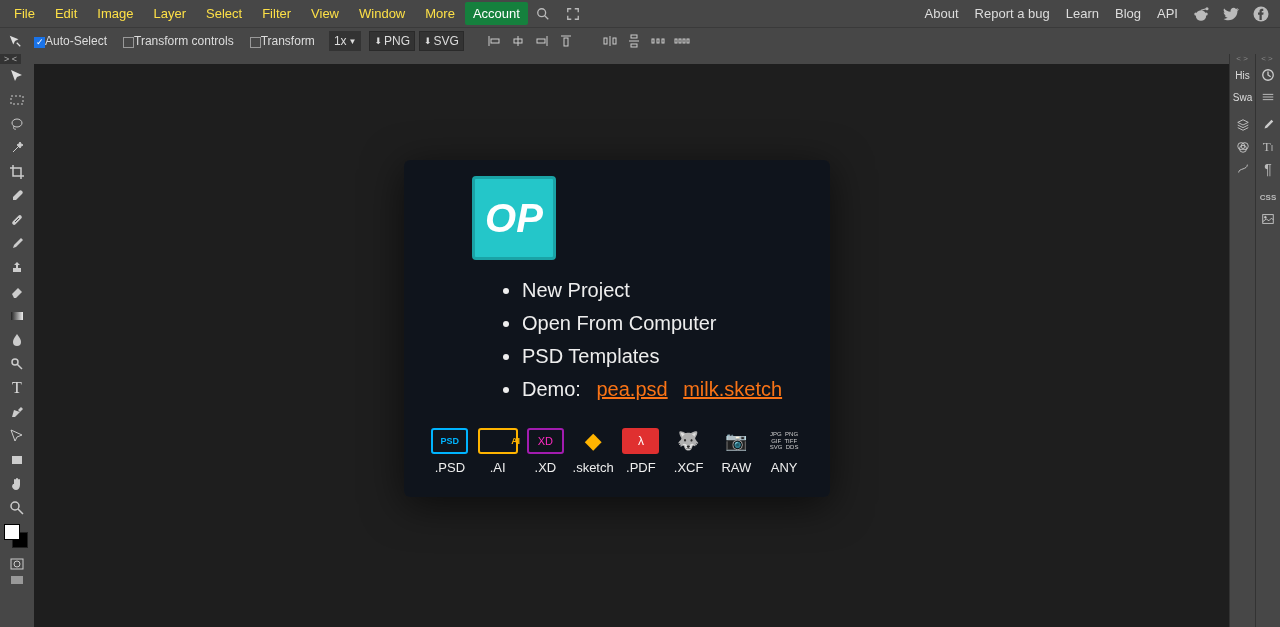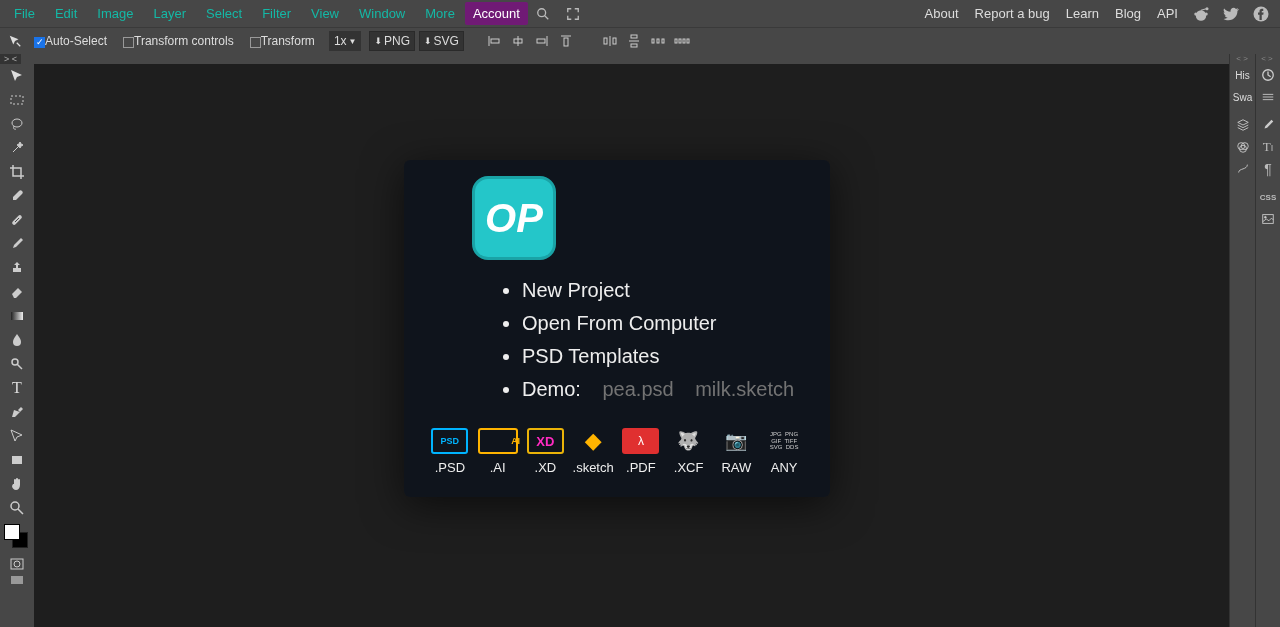--- a/index.html
+++ b/index.html
@@ -1,21 +1,21 @@
 <!DOCTYPE html>
 <html><head>
 <meta charset="utf-8">
 <style>
 * { margin: 0; padding: 0; box-sizing: border-box; font-family: Arial, sans-serif; }
 body { width: 1280px; height: 627px; background: #111; overflow: hidden; position: relative; }
 
 
 .menubar { height: 27px; background: #474747; display: flex; align-items: center; padding: 0 4px; font-size: 13px; }
-.menubar .menu-item { color: #14b8a6; padding: 5px 10px; cursor: pointer; }
-.menubar .menu-item.account { background: #701a75; color: #fff; border-radius: 2px; padding: 4px 8px; }
+.menubar .menu-item { color: #fde047; padding: 5px 10px; cursor: pointer; }
+.menubar .menu-item.account { background: #15803d; color: #fff; border-radius: 2px; padding: 4px 8px; }
 .menubar .spacer { flex: 1; }
 .menubar .right-link { color: #ddd; padding: 5px 8px; cursor: pointer; font-size: 13px; }
 .menubar .right-icon { color: #bbb; padding: 4px 6px; cursor: pointer; display:flex; align-items:center;}
 .menubar .left-icon { color: #bbb; padding: 4px 8px; cursor: pointer; display:flex; align-items:center;}
 
 
 .optionsbar { height: 27px; background: #474747; display: flex; align-items: center; padding: 0 6px; font-size: 12px; color: #ddd; border-top: 1px solid #3a3a3a; gap: 4px; }
 .optionsbar .toolicon { width: 18px; height: 18px; display:flex; align-items:center; justify-content:center; }
 .optionsbar .check-group { display: flex; align-items: flex-end; padding: 0 6px; }
 .optionsbar .checkbox { width: 11px; height: 11px; border: 1px solid #999; display:inline-block; }
@@ -46,35 +46,35 @@
 .right-col { width: 25px; display:flex; flex-direction:column; align-items:center; border-left:1px solid #333;}
 .right-col.second { width: 26px; }
 .right-col .tab { width:100%; height:22px; display:flex; align-items:center; justify-content:center; color:#bbb; cursor:pointer; font-size:10px; }
 .right-col .tab.text { font-size:10px; color:#ddd;}
 .right-col .sep { height:6px;}
 .rightbar .grab { position:absolute; top:0; left:0; right:0; height:8px; text-align:center; font-size:8px; color:#888;}
 
 
 .welcome { position: absolute; top: 160px; left: 404px; width: 426px; background: rgba(15,20,28,0.95); border-radius: 6px; padding: 16px 18px 22px; box-shadow: 0 8px 40px rgba(0,0,0,0.6); }
 .logo-row { display:flex; align-items:center; gap:14px; padding: 0 50px 14px; }
-.logo-badge { width: 84px; height: 84px; background:#24c6c9; border-radius:16px; border:3px solid #1aa3a6; display:flex; align-items:center; justify-content:center; font-weight:bold; font-size:40px; color:#fff; font-style:italic;}
+.logo-badge { width: 84px; height: 84px; background:#24c6c9; border-radius:4px; border:3px solid #1aa3a6; display:flex; align-items:center; justify-content:center; font-weight:bold; font-size:40px; color:#fff; font-style:italic;}
 .logo-text { display:flex; flex-direction:column; }
 .logo-text .l1 { font-size:30px; font-weight:bold; color:#1e90ff; }
 .logo-text .l2 { font-size:32px; font-weight:bold; display:flex; align-items:baseline;}
 .logo-text .l2 .pa { background:#ddd; color:#444; padding:0 4px;}
 .logo-text .l2 .pb { color:#1e90ff; border-bottom:2px solid #1e90ff; margin-left:2px;}
 .welcome ul { list-style: disc; padding-left: 100px; color:#eee; font-size:20px; line-height:1.65; }
 .welcome ul .demo-line { }
-.welcome ul .demo-link { color:#737373; margin-left:16px;}
+.welcome ul .demo-link { color:#f97316; margin-left:10px;text-decoration:underline;}
 .formats { display:flex; justify-content:space-between; margin-top:22px; padding: 0 4px;}
 .fmt { display:flex; flex-direction:column; align-items:center; width:50px; color:#eee; font-size:13px;}
 .fmt .icon { width:37px; height:26px; margin-bottom:6px; display:flex; align-items:center; justify-content:center; border-radius:3px; }
 .fmt .psd { border:2px solid #00b4ff; color:#00b4ff; font-size:9px; font-weight:bold;}
 .fmt .ai  { border:2px solid #ffb400; color:#ffb400; font-size:9px; font-weight:bold;padding-left:36px;}
-.fmt .xd  { border:2px solid #eab308; color:#ff2bc2; font-size:13px; font-weight:bold;}
+.fmt .xd  { border:2px solid #a21caf; color:#ff2bc2; font-size:11px; font-weight:normal;}
 .fmt .sk  { color:#ffb400; font-size:22px;}
 .fmt .pdf { background:#e03030; color:#fff; font-size:12px;}
 .fmt .xcf { color:#ccc; font-size:18px;}
 .fmt .raw { color:#ccc; font-size:18px;}
 .fmt .any { color:#ccc; font-size:6px; line-height:1.1; text-align:center; white-space:pre;}
 
 svg { display:block;}
 </style>
 </head>
 <body>

